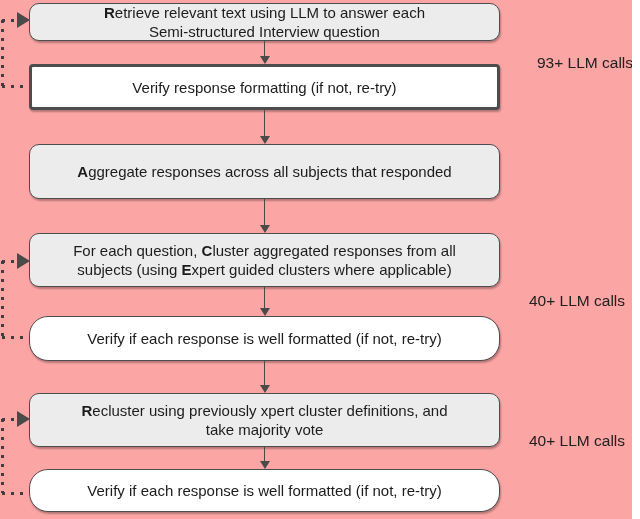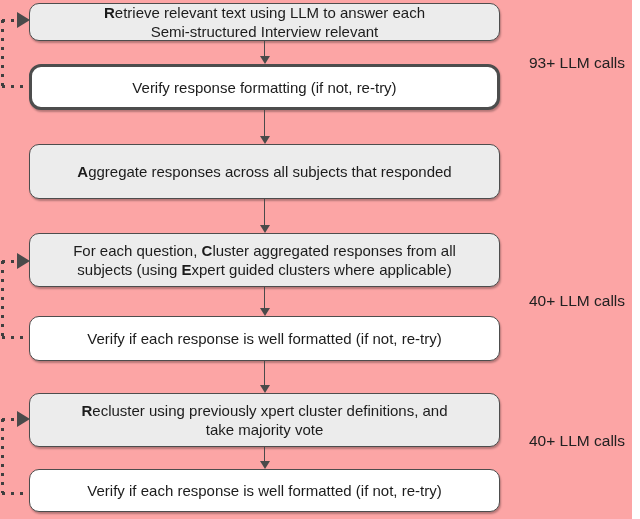--- a/index.html
+++ b/index.html
@@ -9,22 +9,22 @@
   }
   .box{
     position:absolute;left:29px;width:471px;box-sizing:border-box;
     border:1.5px solid #4d4d4d;border-radius:10px;
     display:flex;align-items:center;justify-content:center;text-align:center;
     font-size:15px;line-height:19px;color:#1c1c1c;
     box-shadow:1px 2px 2px rgba(0,0,0,0.28);
     padding:0 14px;
   }
   .box.gray{background:#ececec;}
-  .box.white{background:#ffffff;}
-  .box.thick{border-width:3px;border-radius:12px;}
+  .box.white{background:#ffffff;border-radius:19px;}
+  .box.thick{border-width:3px;border-radius:4px;}
   .b{font-weight:bold;}
   .connector{position:absolute;left:259px;width:11px;}
   .cline{position:absolute;left:4.5px;top:0;width:1.5px;background:#4a4a4a;}
   .chead{
     position:absolute;left:0.5px;bottom:0;width:0;height:0;
     border-left:5px solid transparent;border-right:5px solid transparent;
     border-top:8px solid #4a4a4a;
   }
   .dh{
     position:absolute;height:3px;
@@ -64,21 +64,21 @@
   </div>
 
   <div>
     <div class="dh" style="left:2px;top:418px;width:15px;"></div>
     <div class="rarrow" style="left:17px;top:411px;"></div>
     <div class="dv" style="left:1px;top:419px;height:74px;"></div>
     <div class="dh" style="left:2px;top:492px;width:27px;"></div>
   </div>
 
   <div class="box gray" style="top:3px;height:38px;">
-    <span><span class="b">R</span><span>etrieve relevant text using LLM to answer each</span><br><span>Semi-structured Interview relevant</span></span>
+    <span><span class="b">R</span><span>etrieve relevant text using LLM to answer each</span><br><span>Semi-structured Interview question</span></span>
   </div>
   <div class="box white thick" style="top:64px;height:46px;">
     <span><span>Verify response formatting (if not, re-try)</span></span>
   </div>
   <div class="box gray" style="top:144px;height:55px;">
     <span><span class="b">A</span><span>ggregate responses across all subjects that responded</span><br></span>
   </div>
   <div class="box gray" style="top:233px;height:54px;">
     <span><span>For each question, </span><span class="b">C</span><span>luster aggregated responses from all</span><br><span>subjects (using </span><span class="b">E</span><span>xpert guided clusters where applicable)</span></span>
   </div>
@@ -110,21 +110,21 @@
   </div>
   <div class="connector" style="top:361px;height:32px;">
     <div class="cline" style="height:25px;"></div>
       <div class="chead"></div>
   </div>
   <div class="connector" style="top:447px;height:22px;">
     <div class="cline" style="height:15px;"></div>
       <div class="chead"></div>
   </div>
 
-  <div class="annotation" style="top:52px;">
+  <div class="annotation" style="top:52px;margin-left:8px;">
     <span>93+ LLM calls</span>
   </div>
   <div class="annotation" style="top:290px;">
     <span>40+ LLM calls</span>
   </div>
   <div class="annotation" style="top:430px;">
     <span>40+ LLM calls</span><br>
   </div>
 
 </div>

